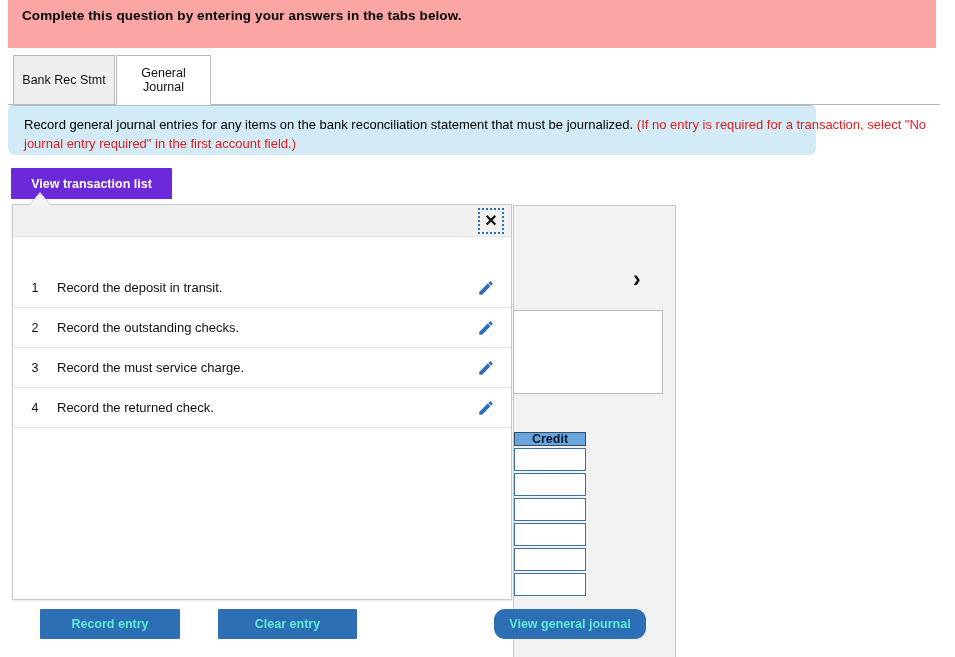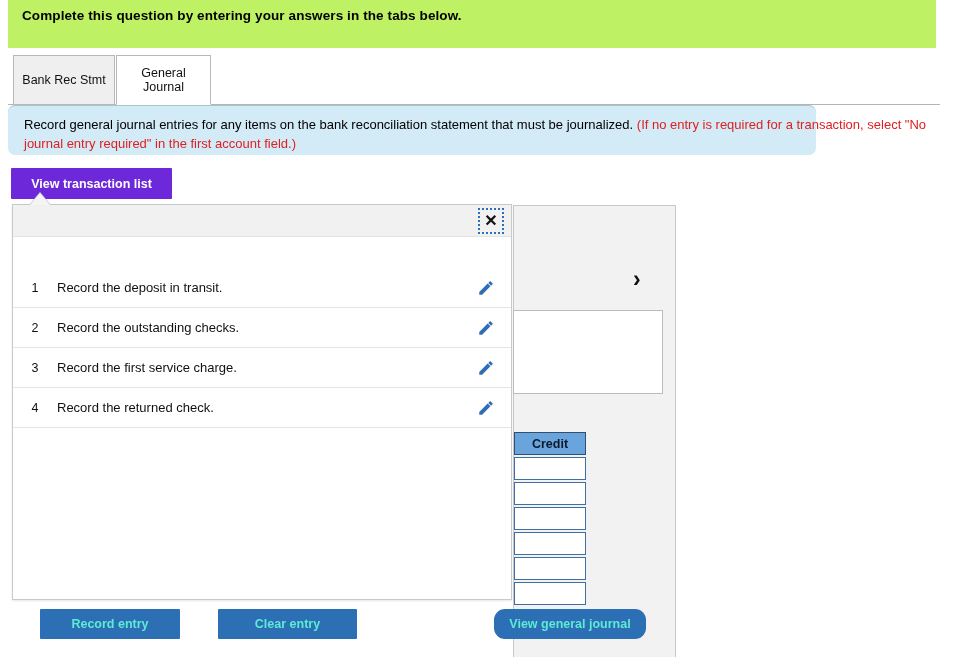--- a/index.html
+++ b/index.html
@@ -17,21 +17,21 @@
     color: #000000;
   }
 
   
   #instruction-banner {
     position: absolute;
     left: 8px;
     top: 0;
     width: 928px;
     height: 48px;
-    background: #bef264;
+    background: #fca5a5;
     box-sizing: border-box;
   }
   #instruction-banner .banner-text {
     position: absolute;
     left: 14px;
     top: 8px;
     font-size: 13.5px;
     font-weight: bold;
     color: #000;
     letter-spacing: 0.1px;
@@ -180,21 +180,21 @@
     box-sizing: border-box;
   }
   #credit-column {
     position: absolute;
     left: 0px;
     top: 226px;
     width: 72px;
   }
   #credit-header {
     width: 72px;
-    height: 23px;
+    height: 14px;
     background: #6aa4dd;
     border: 1px solid #2f4f73;
     box-sizing: border-box;
     display: flex;
     align-items: center;
     justify-content: center;
     font-size: 12.5px;
     font-weight: bold;
     color: #0c1b2c;
   }
@@ -412,21 +412,21 @@
         <div class="txn-label">Record the outstanding checks.</div>
         <div class="txn-edit">
           <svg class="pencil-icon" viewBox="0 0 24 24" aria-hidden="true">
             <path d="M3 17.2V21h3.8L18 9.8 14.2 6 3 17.2zM20.7 7.1c.4-.4.4-1 0-1.4l-2.4-2.4c-.4-.4-1-.4-1.4 0L15 5.2 18.8 9l1.9-1.9z" fill="#2c6fb5"></path>
           </svg>
         </div>
       </div>
 
       <div class="txn-row">
         <div class="txn-num">3</div>
-        <div class="txn-label">Record the first service charge.</div>
+        <div class="txn-label">Record the must service charge.</div>
         <div class="txn-edit">
           <svg class="pencil-icon" viewBox="0 0 24 24" aria-hidden="true">
             <path d="M3 17.2V21h3.8L18 9.8 14.2 6 3 17.2zM20.7 7.1c.4-.4.4-1 0-1.4l-2.4-2.4c-.4-.4-1-.4-1.4 0L15 5.2 18.8 9l1.9-1.9z" fill="#2c6fb5"></path>
           </svg>
         </div>
       </div>
 
       <div class="txn-row">
         <div class="txn-num">4</div>
         <div class="txn-label">Record the returned check.</div>

